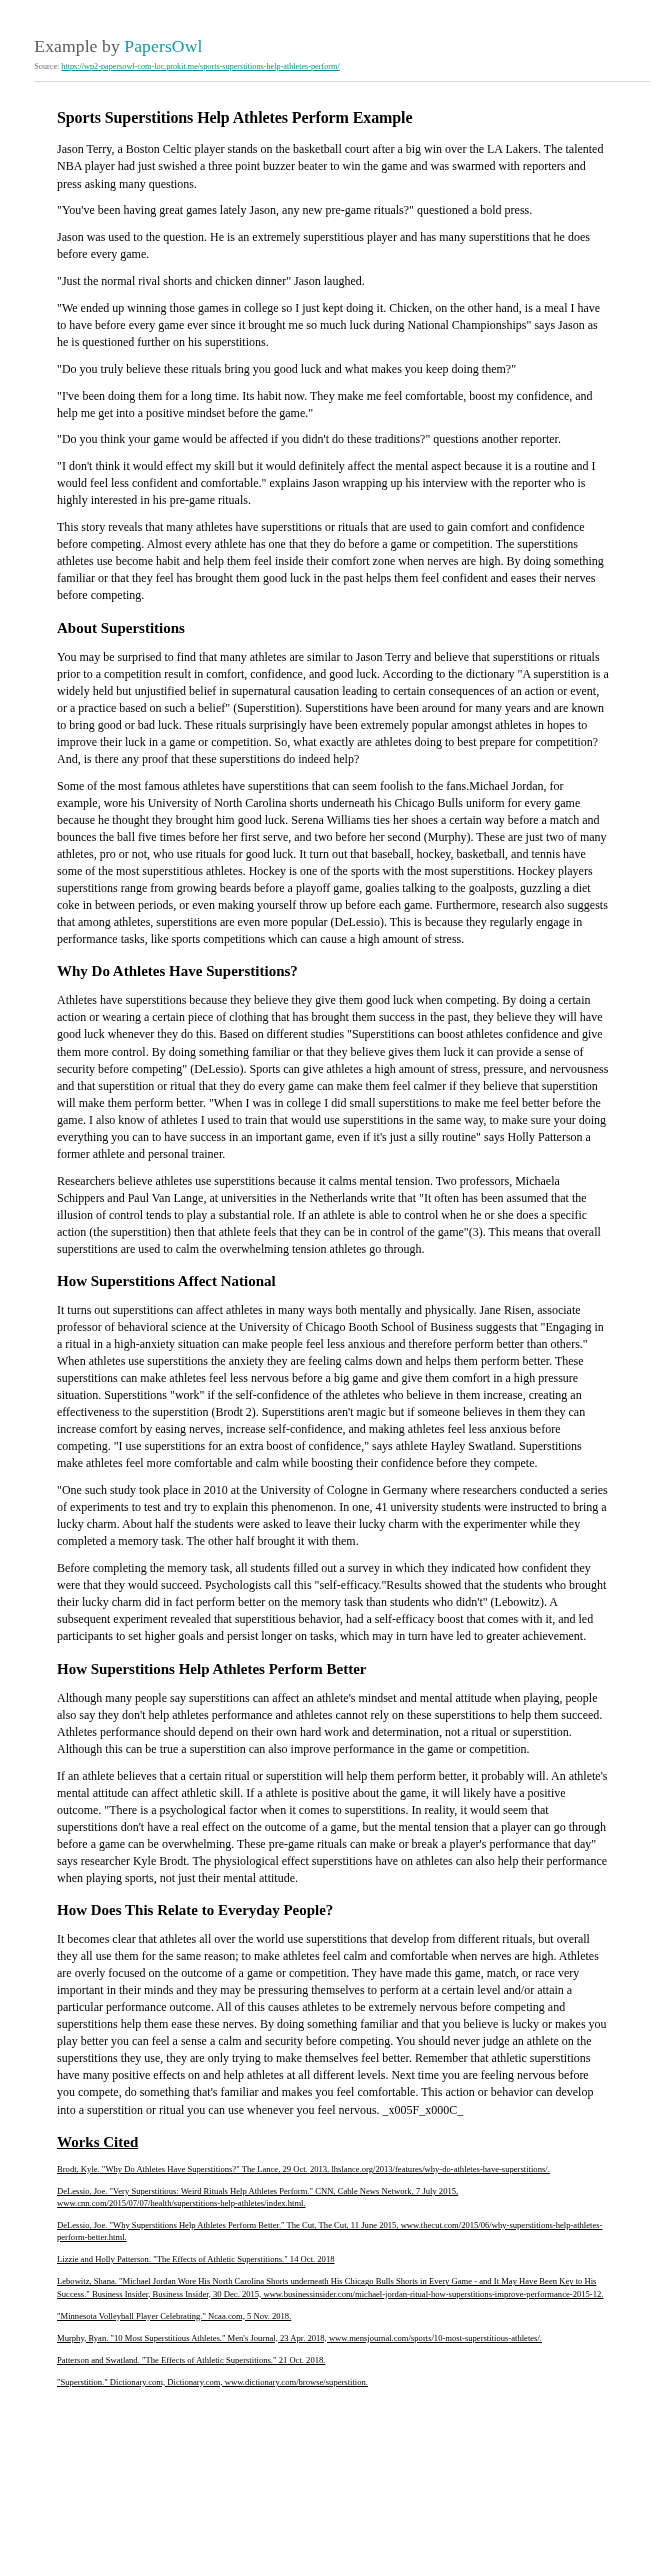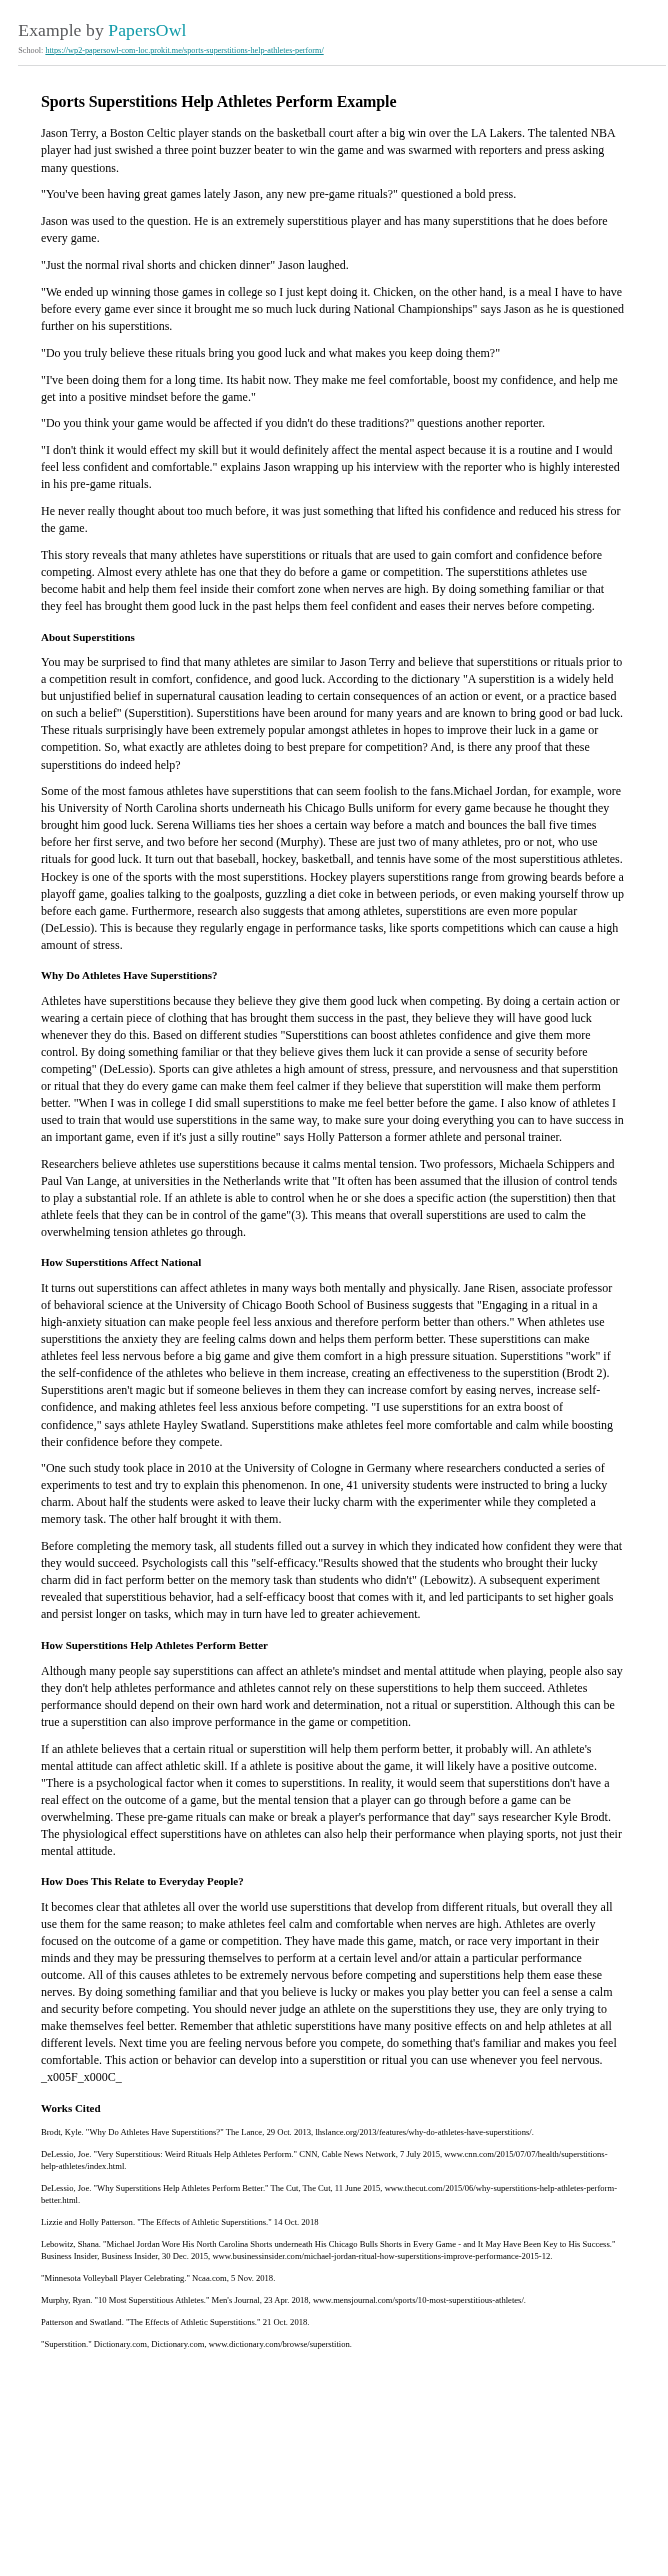--- a/index.html
+++ b/index.html
@@ -8,21 +8,21 @@
     background: #ffffff;
   }
   body {
     width: 669px;
     font-family: "Liberation Serif", "DejaVu Serif", serif;
     color: #000000;
   }
   .page {
     width: 666px;
     box-sizing: border-box;
-    padding: 0;
+    padding: 16px;
     position: relative;
   }
   .brand-header {
     padding: 19.6px 0 0 18.3px;
   }
   .brand-title {
     font-family: "Liberation Serif", "DejaVu Serif", serif;
     font-size: 17.6px;
     line-height: 1.15;
     color: #58595b;
@@ -56,68 +56,68 @@
   h1.doc-title {
     font-family: "Liberation Serif", "DejaVu Serif", serif;
     font-size: 16px;
     font-weight: bold;
     margin: 26px 0 13px 0;
     line-height: 1.25;
     letter-spacing: -0.1px;
   }
   h2.section-heading {
     font-family: "Liberation Serif", "DejaVu Serif", serif;
-    font-size: 11px;
+    font-size: 15px;
     font-weight: bold;
     margin: 14.4px 0 10.5px 0;
     line-height: 1.3;
   }
   p.body-par {
     font-size: 12px;
     line-height: 1.42;
     margin: 0 0 9.8px 0;
     text-align: left;
   }
   p.cite-par {
     font-size: 8.6px;
     line-height: 1.42;
     margin: 0 0 9.8px 0;
     text-align: left;
     word-break: break-word;
   }
   .works-cited-block {
     margin-top: 2px;
+    text-decoration: underline;
   }
 </style>
 </head>
 <body>
 
 <div class="page">
 
   <div class="brand-header">
     <div class="brand-title"><span>Example by </span><span class="brand-accent">PapersOwl</span></div>
-    <div class="source-line"><span>School:</span>
+    <div class="source-line"><span>Source:</span>
       <a class="source-link" href="#">https://wp2-papersowl-com-loc.prokit.me/sports-superstitions-help-athletes-perform/</a></div>
     <hr class="rule">
   </div>
 
   <div class="doc">
     <h1 class="doc-title">Sports Superstitions Help Athletes Perform Example</h1>
 
     <div>
       <p class="body-par">Jason Terry, a Boston Celtic player stands on the basketball court after a big win over the LA Lakers. The talented NBA player had just swished a three point buzzer beater to win the game and was swarmed with reporters and press asking many questions.</p>
       <p class="body-par">"You've been having great games lately Jason, any new pre-game rituals?" questioned a bold press.</p>
       <p class="body-par">Jason was used to the question. He is an extremely superstitious player and has many superstitions that he does before every game.</p>
       <p class="body-par">"Just the normal rival shorts and chicken dinner" Jason laughed.</p>
       <p class="body-par">"We ended up winning those games in college so I just kept doing it. Chicken, on the other hand, is a meal I have to have before every game ever since it brought me so much luck during National Championships" says Jason as he is questioned further on his superstitions.</p>
       <p class="body-par">"Do you truly believe these rituals bring you good luck and what makes you keep doing them?"</p>
       <p class="body-par">"I've been doing them for a long time. Its habit now. They make me feel comfortable, boost my confidence, and help me get into a positive mindset before the game."</p>
       <p class="body-par">"Do you think your game would be affected if you didn't do these traditions?" questions another reporter.</p>
       <p class="body-par">"I don't think it would effect my skill but it would definitely affect the mental aspect because it is a routine and I would feel less confident and comfortable." explains Jason wrapping up his interview with the reporter who is highly interested in his pre-game rituals.</p>
-      <p class="body-par">He never really thought about too much before, it was just something that lifted his confidence and reduced his stress for the game.</p>
       <p class="body-par">This story reveals that many athletes have superstitions or rituals that are used to gain comfort and confidence before competing. Almost every athlete has one that they do before a game or competition. The superstitions athletes use become habit and help them feel inside their comfort zone when nerves are high. By doing something familiar or that they feel has brought them good luck in the past helps them feel confident and eases their nerves before competing.</p>
     </div>
 
     <section>
       <h2 class="section-heading">About Superstitions</h2>
       <p class="body-par">You may be surprised to find that many athletes are similar to Jason Terry and believe that superstitions or rituals prior to a competition result in comfort, confidence, and good luck. According to the dictionary "A superstition is a widely held but unjustified belief in supernatural causation leading to certain consequences of an action or event, or a practice based on such a belief" (Superstition). Superstitions have been around for many years and are known to bring good or bad luck. These rituals surprisingly have been extremely popular amongst athletes in hopes to improve their luck in a game or competition. So, what exactly are athletes doing to best prepare for competition? And, is there any proof that these superstitions do indeed help?</p>
       <p class="body-par">Some of the most famous athletes have superstitions that can seem foolish to the fans.Michael Jordan, for example, wore his University of North Carolina shorts underneath his Chicago Bulls uniform for every game because he thought they brought him good luck. Serena Williams ties her shoes a certain way before a match and bounces the ball five times before her first serve, and two before her second (Murphy). These are just two of many athletes, pro or not, who use rituals for good luck. It turn out that baseball, hockey, basketball, and tennis have some of the most superstitious athletes. Hockey is one of the sports with the most superstitions. Hockey players superstitions range from growing beards before a playoff game, goalies talking to the goalposts, guzzling a diet coke in between periods, or even making yourself throw up before each game. Furthermore, research also suggests that among athletes, superstitions are even more popular (DeLessio). This is because they regularly engage in performance tasks, like sports competitions which can cause a high amount of stress.</p>
     </section>
 
     <section>

